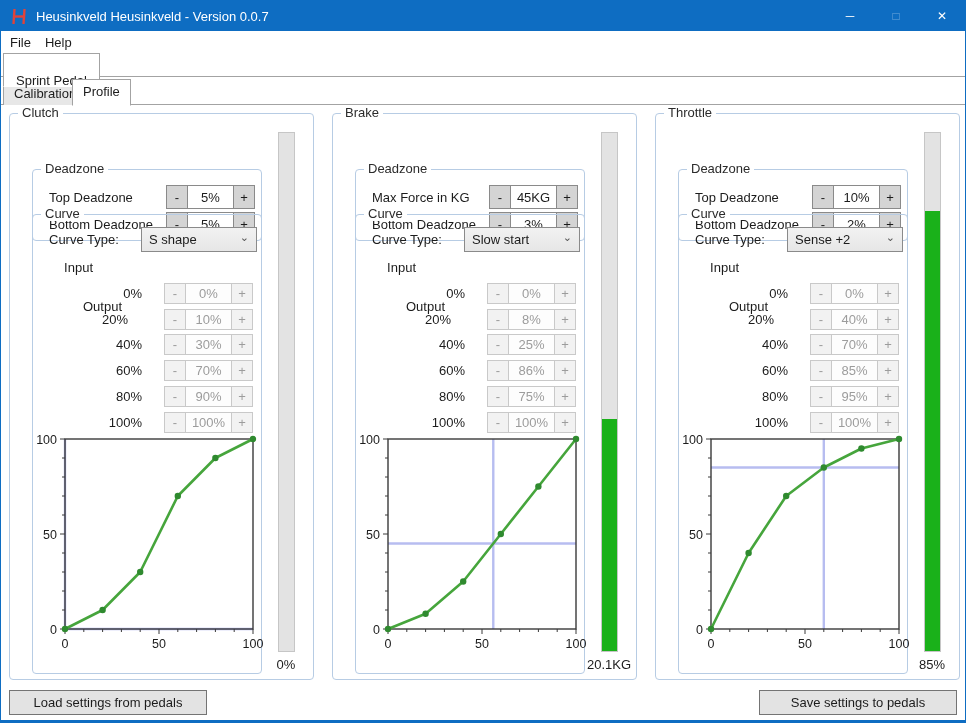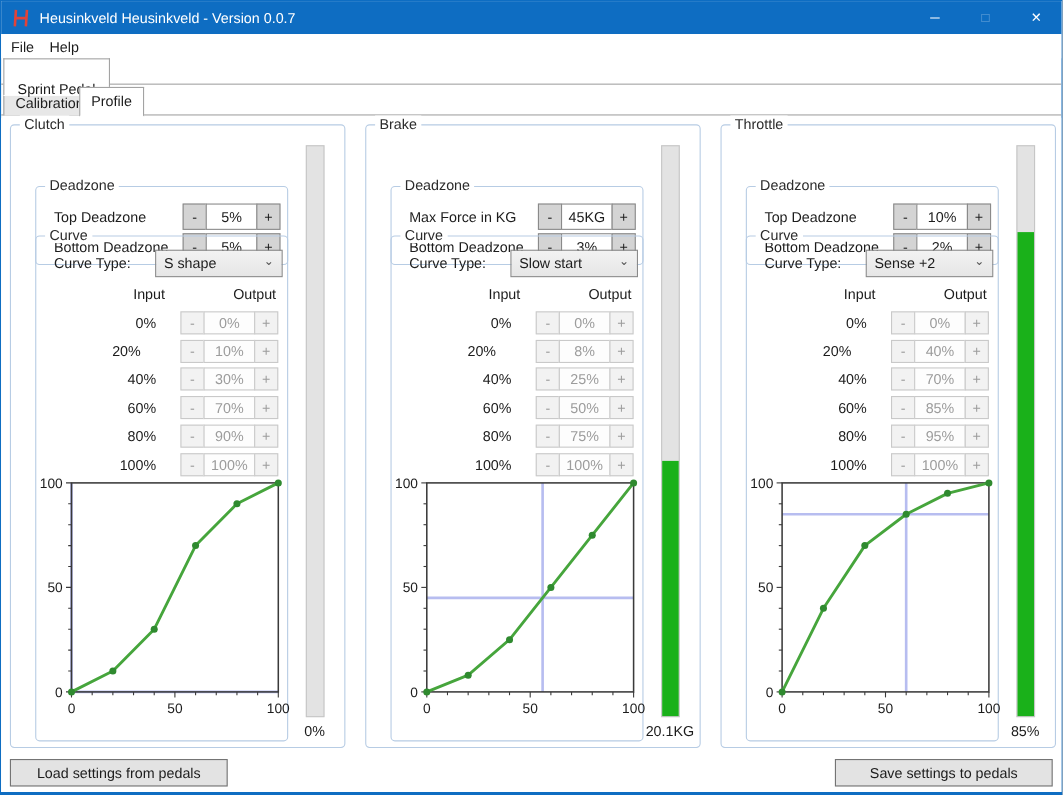--- a/index.html
+++ b/index.html
@@ -61,21 +61,21 @@
   .spin.dis .sp-val { background:#fdfdfd; border-color:#c9c9c9; color:#9c9c9c; height:21px; }
 
   .ct-row { position:absolute; top:12px; left:16px; right:4px; height:25px;
             display:flex; align-items:center; justify-content:space-between; }
   .select { width:116px; height:25px; background:linear-gradient(#f2f2f2,#e6e6e6);
             border:1px solid #8a8a8a; display:flex; align-items:center;
             justify-content:space-between; padding:0 7px; }
   .chev { color:#555; font-size:11px; margin-top:-4px; }
 
   .io-head { position:absolute; top:45px; left:0; right:8px; display:flex;
-             justify-content:flex-end; gap:12px; }
+             gap:24px;flex-direction:column; }
   .io-head .io-in { width:60px; text-align:right; }
   .io-head .io-out { width:91px; text-align:right; padding-right:2px; }
 
   .io-row { position:absolute; right:8px; height:21px; display:flex; align-items:center;
             justify-content:flex-end; gap:22px; }
   .io-row .io-lbl { width:60px; text-align:right; }
   .io-row.r0 { top:68px; } .io-row.r1 { top:94px;gap:36px; } .io-row.r2 { top:119px; }
   .io-row.r3 { top:145px; } .io-row.r4 { top:171px; } .io-row.r5 { top:197px; }
 
   svg.chart { position:absolute; top:216px; left:0; overflow:visible; }
@@ -322,21 +322,21 @@
           <span class="spin dis">
             <button class="sp-btn" disabled="">-</button>
             <span class="sp-val">25%</span>
             <button class="sp-btn" disabled="">+</button>
           </span>
         </div>
         <div class="io-row r3">
           <span class="io-lbl">60%</span>
           <span class="spin dis">
             <button class="sp-btn" disabled="">-</button>
-            <span class="sp-val">50%</span>
+            <span class="sp-val">86%</span>
             <button class="sp-btn" disabled="">+</button>
           </span>
         </div>
         <div class="io-row r4">
           <span class="io-lbl">80%</span>
           <span class="spin dis">
             <button class="sp-btn" disabled="">-</button>
             <span class="sp-val">75%</span>
             <button class="sp-btn" disabled="">+</button>
           </span>

